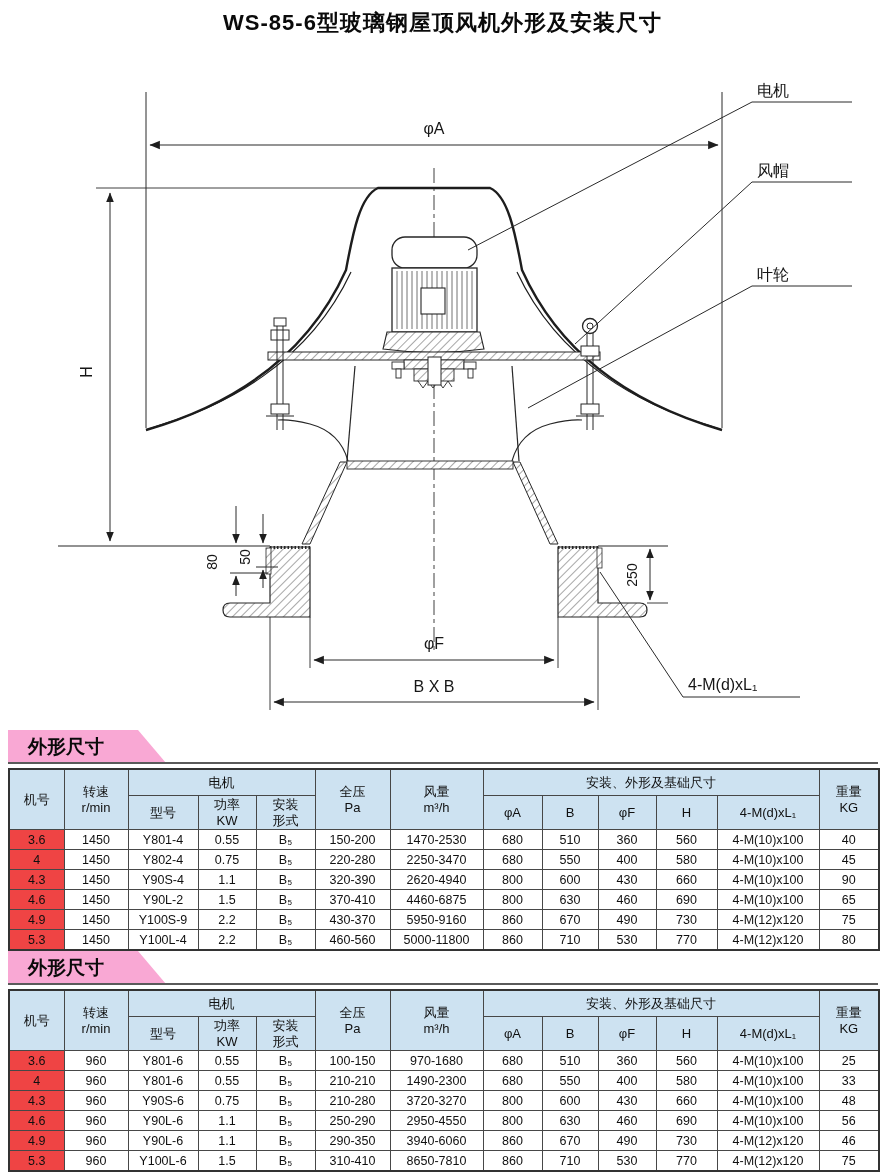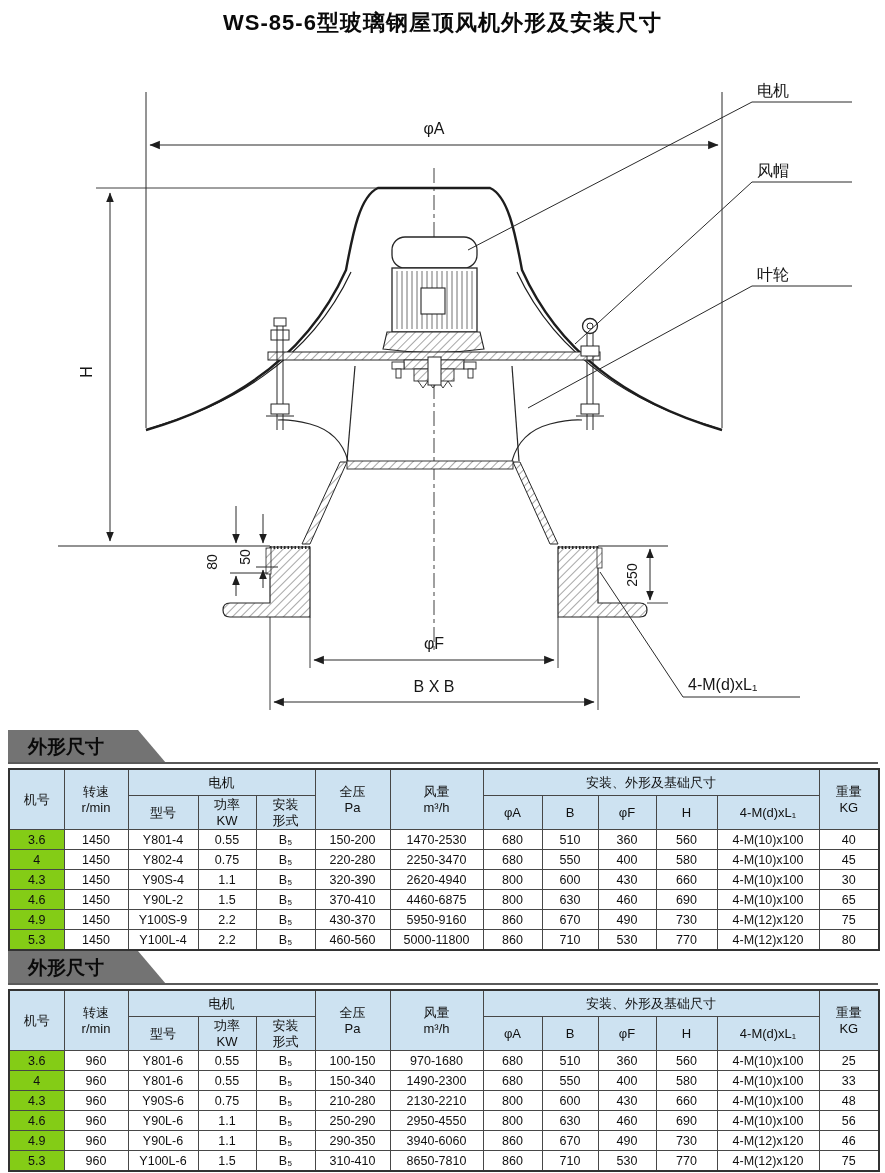--- a/index.html
+++ b/index.html
@@ -4,35 +4,35 @@
 <style>
   html,body{margin:0;padding:0;background:#ffffff;}
   body{font-family:"Liberation Sans","DejaVu Sans",sans-serif;color:#111;}
   #page{position:relative;width:885px;height:1173px;background:#ffffff;overflow:hidden;}
   #title{position:absolute;top:8px;left:0;width:885px;text-align:center;
          font-size:22px;font-weight:bold;letter-spacing:1px;color:#0a0a0a;}
   svg text{fill:#161616;}
   .dimtxt{font-size:14px;}
   .dimtxt2{font-size:16px;}
   .parttxt{font-size:16px;}
-  .sec-tab{position:absolute;left:8px;height:33px;width:158px;background:#737373;
+  .sec-tab{position:absolute;left:8px;height:33px;width:158px;background:#f9a8d4;
            clip-path:polygon(0 0,calc(100% - 28px) 0,100% 100%,0 100%);
            line-height:33px;padding-left:20px;box-sizing:border-box;
            font-size:19px;font-weight:bold;color:#0a0a0a;}
   .sec-rule{position:absolute;left:8px;width:870px;height:2px;background:#5a5a5a;}
   table.spec{position:absolute;left:8px;width:870px;border-collapse:collapse;table-layout:fixed;
              font-size:12.5px;color:#101010;}
   table.spec th,table.spec td{border:1px solid #474747;text-align:center;vertical-align:middle;
              padding:0;overflow:hidden;white-space:nowrap;}
   table.spec{border:2px solid #333;}
   table.spec thead th{background:#cde2f1;font-weight:normal;font-size:13px;line-height:1.18;}
   table.spec thead tr:first-child th{height:25px;}
   table.spec thead tr:last-child th{height:33px;}
   table.spec tbody td{height:19px;background:#ffffff;}
-  table.spec tbody td.c0{background:#84cc16;}
+  table.spec tbody td.c0{background:#ef4444;}
 </style>
 </head>
 <body>
 
 <div id="page">
 
   <div id="title">WS-85-6型玻璃钢屋顶风机外形及安装尺寸</div>
 
   <svg width="885" height="730" viewBox="0 0 885 730" style="position:absolute;top:0;left:0;" font-family="&quot;Liberation Sans&quot;,&quot;DejaVu Sans&quot;,sans-serif">
     <defs>
@@ -247,21 +247,21 @@
           <td>Y90S-4</td>
           <td>1.1</td>
           <td>B₅</td>
           <td>320-390</td>
           <td>2620-4940</td>
           <td>800</td>
           <td>600</td>
           <td>430</td>
           <td>660</td>
           <td>4-M(10)x100</td>
-          <td>30</td>
+          <td>90</td>
         </tr>
         <tr>
           <td class="c0">4.6</td>
           <td>1450</td>
           <td>Y90L-2</td>
           <td>1.5</td>
           <td>B₅</td>
           <td>370-410</td>
           <td>4460-6875</td>
           <td>800</td>
@@ -360,37 +360,37 @@
           <td>560</td>
           <td>4-M(10)x100</td>
           <td>25</td>
         </tr>
         <tr>
           <td class="c0">4</td>
           <td>960</td>
           <td>Y801-6</td>
           <td>0.55</td>
           <td>B₅</td>
-          <td>150-340</td>
+          <td>210-210</td>
           <td>1490-2300</td>
           <td>680</td>
           <td>550</td>
           <td>400</td>
           <td>580</td>
           <td>4-M(10)x100</td>
           <td>33</td>
         </tr>
         <tr>
           <td class="c0">4.3</td>
           <td>960</td>
           <td>Y90S-6</td>
           <td>0.75</td>
           <td>B₅</td>
           <td>210-280</td>
-          <td>2130-2210</td>
+          <td>3720-3270</td>
           <td>800</td>
           <td>600</td>
           <td>430</td>
           <td>660</td>
           <td>4-M(10)x100</td>
           <td>48</td>
         </tr>
         <tr>
           <td class="c0">4.6</td>
           <td>960</td>

